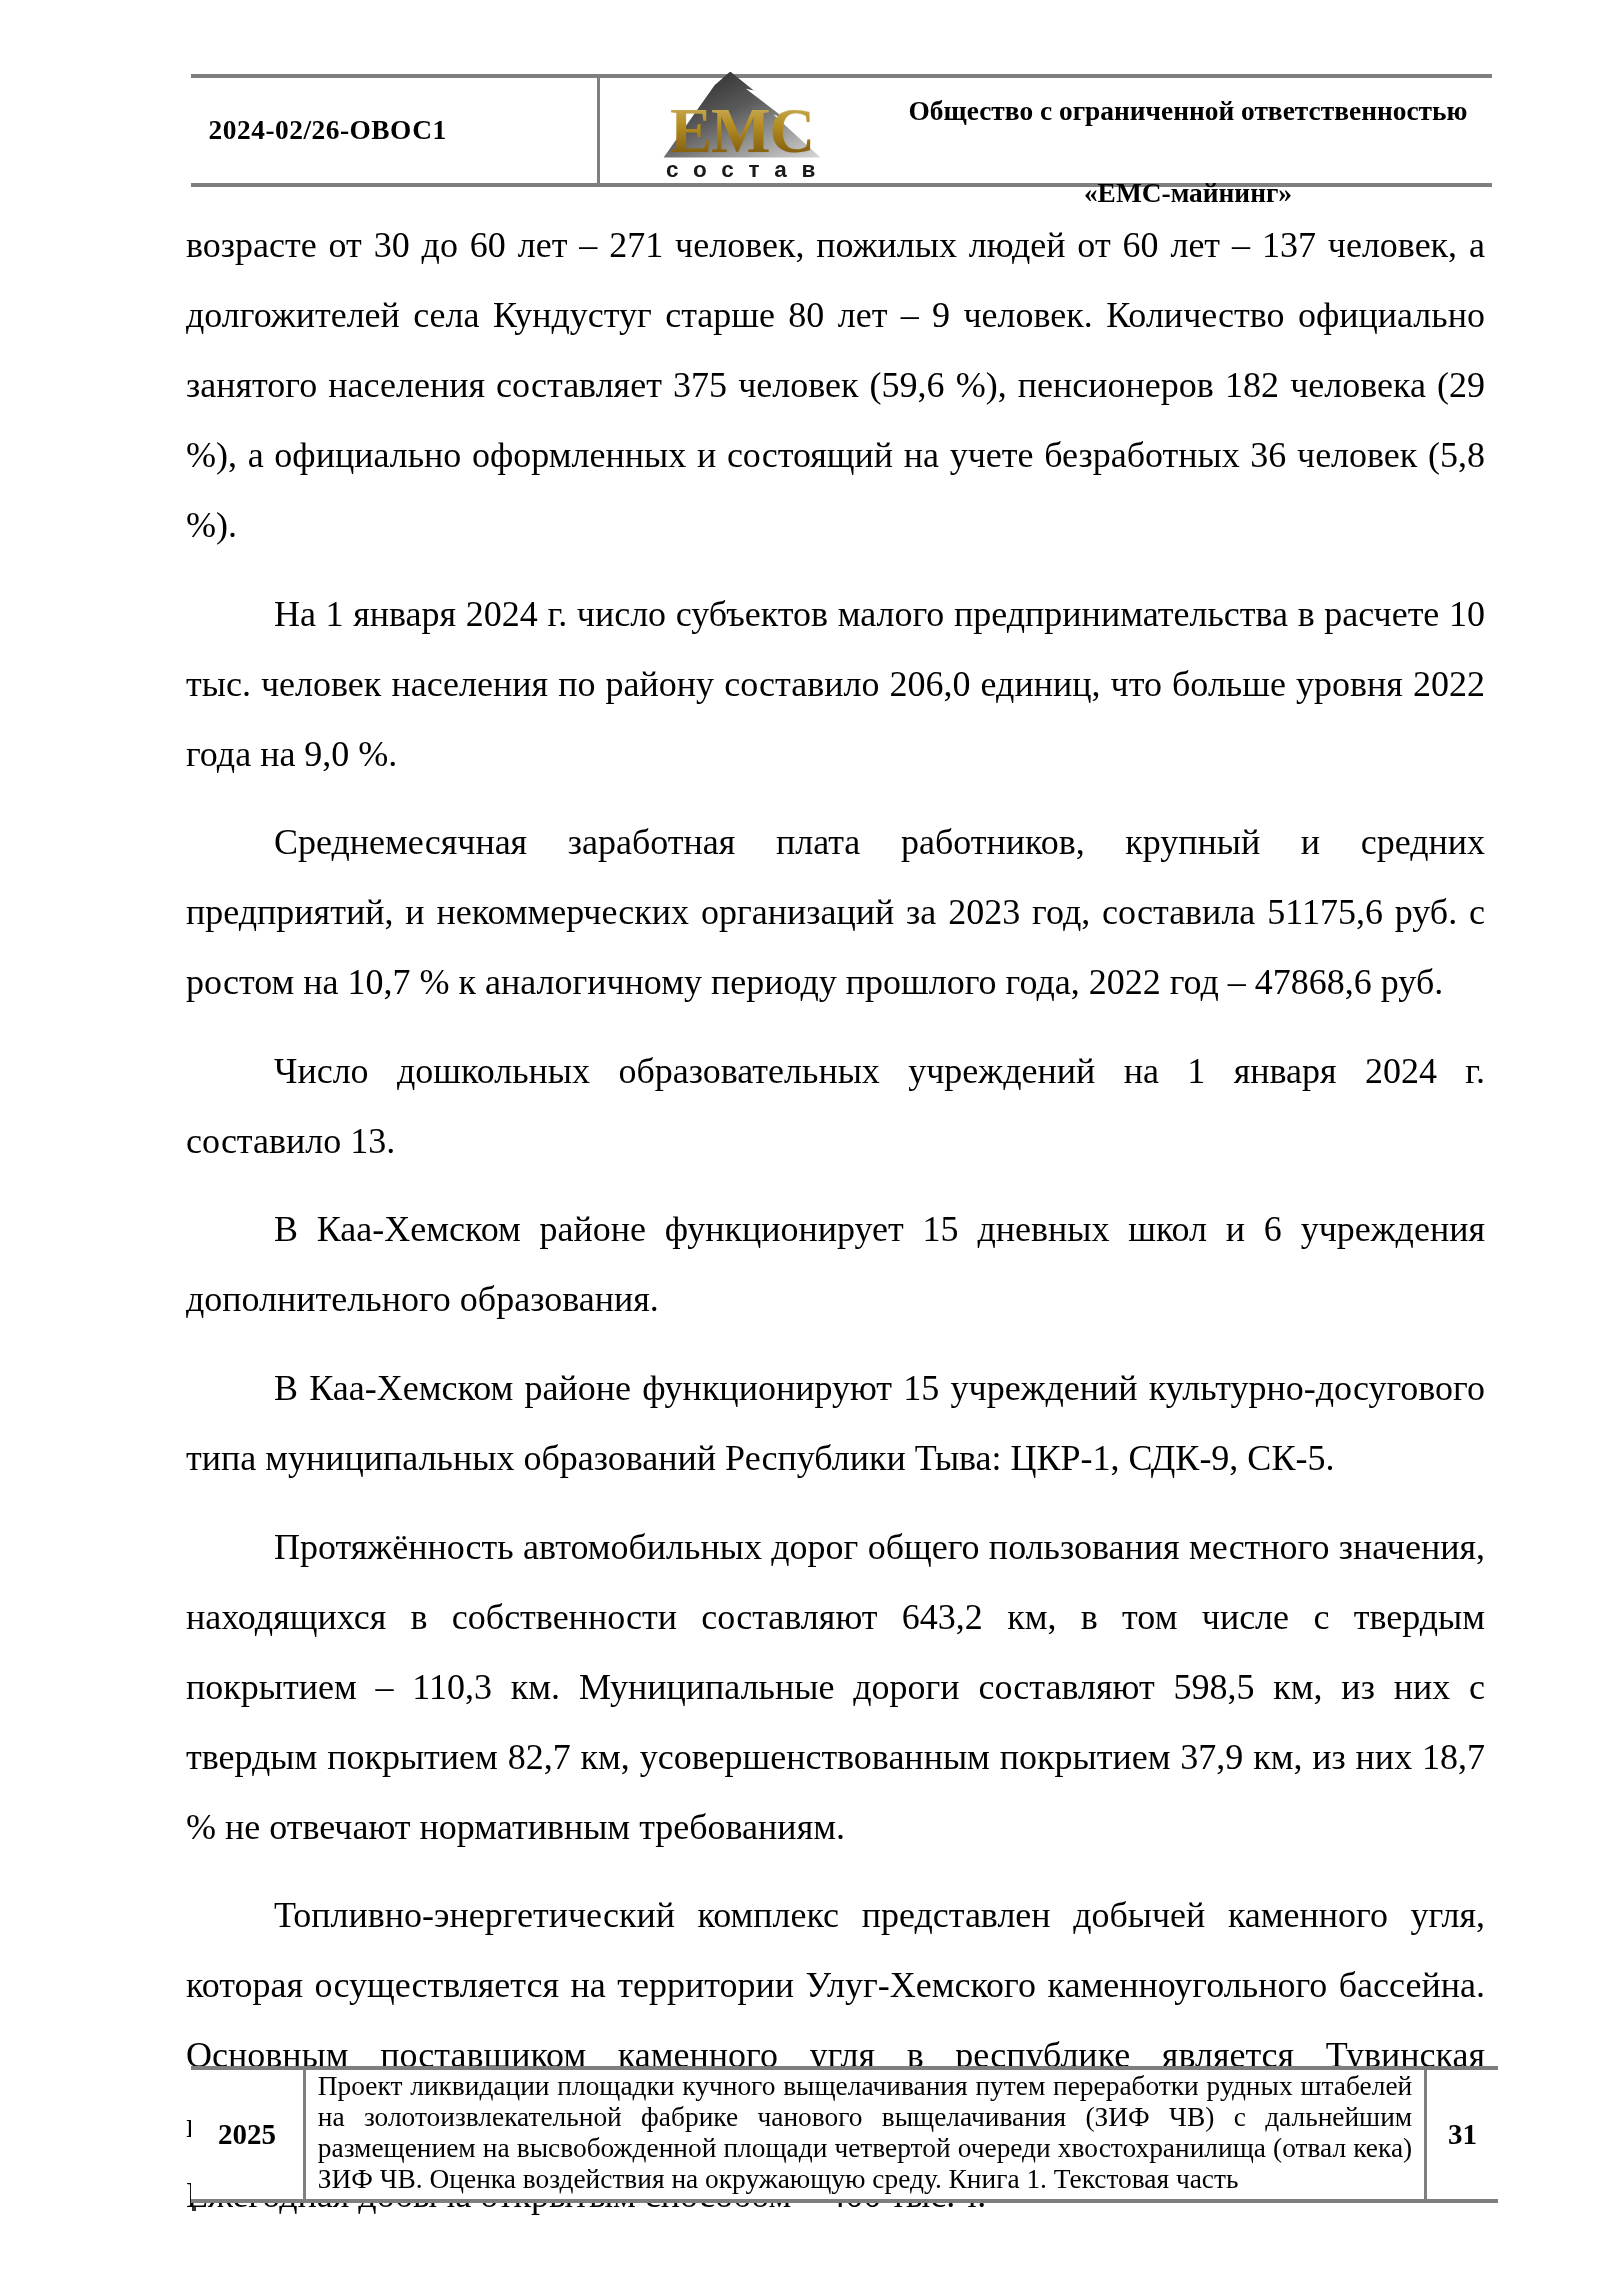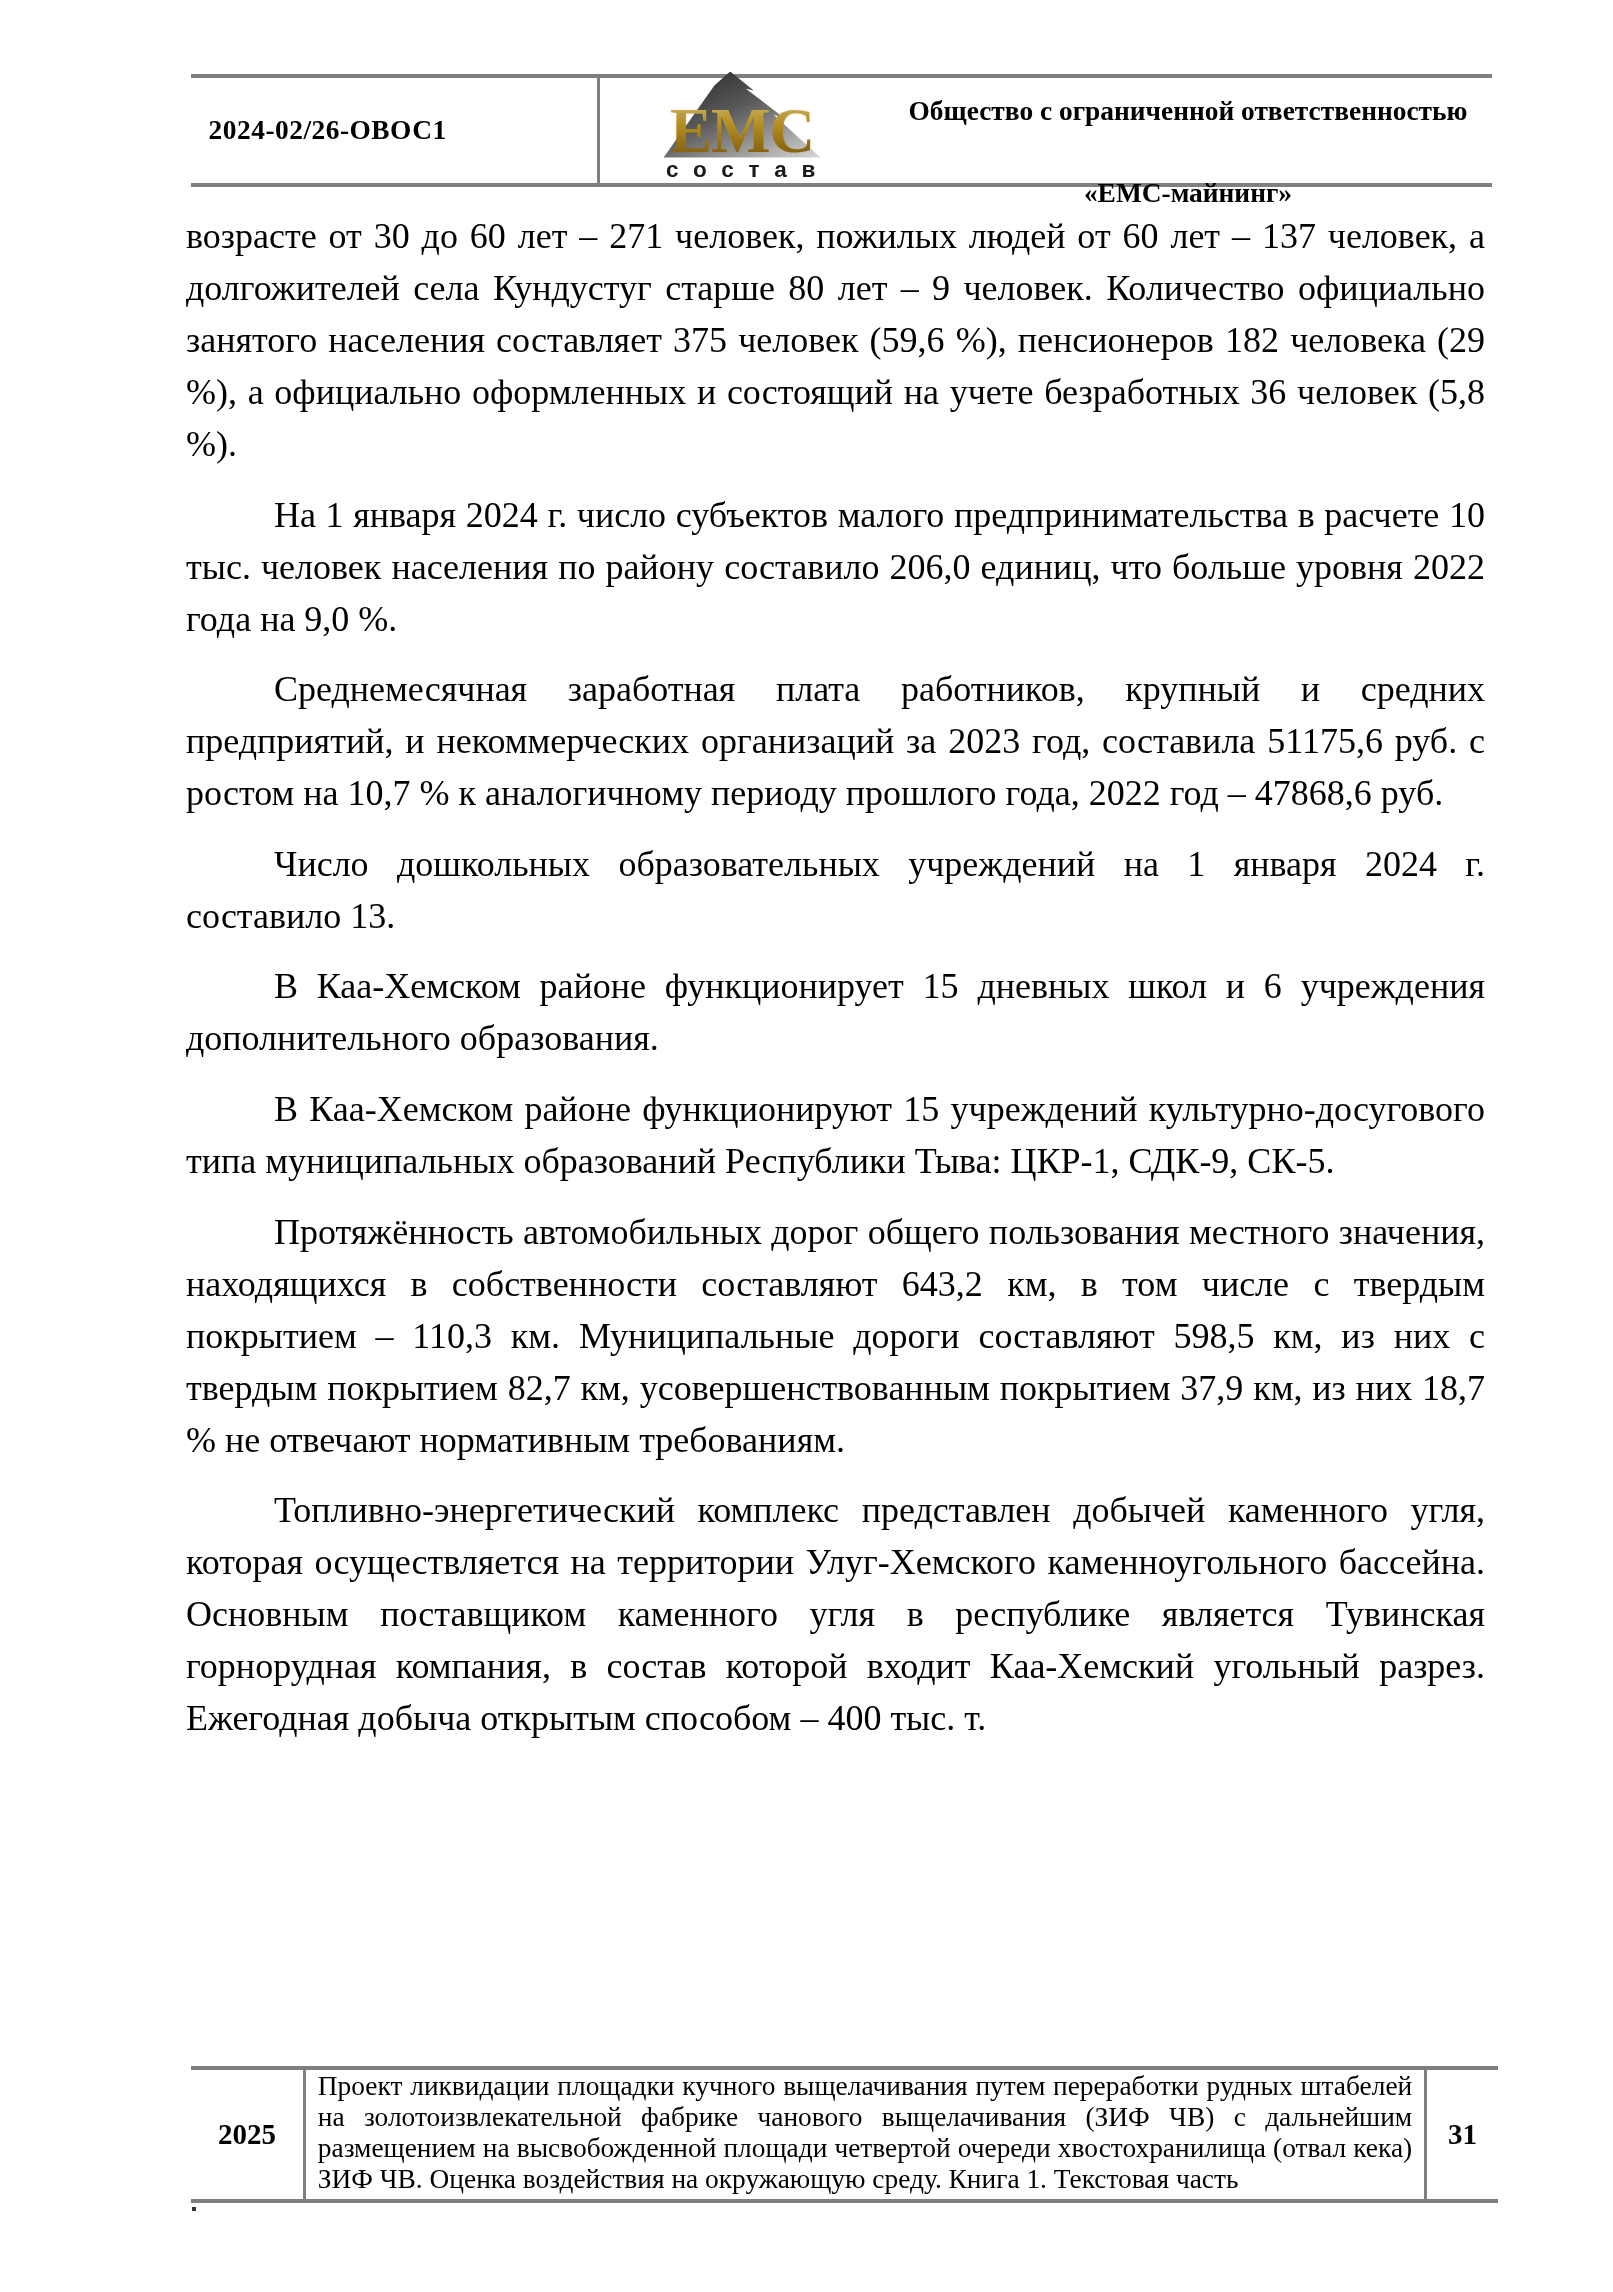--- a/index.html
+++ b/index.html
@@ -105,21 +105,21 @@
 
   
   .content {
     position: absolute;
     top: 210px;
     left: 186px;
     width: 1299px;
   }
   .content p {
     font-size: 36px;
-    line-height: 52px;
+    line-height: 70px;
     text-align: justify;
     text-indent: 88px;
     margin-bottom: 18.6px;
   }
   .content p.no-indent { text-indent: 0; }
 
   
   .footer {
     position: absolute;
     top: 2066px;

